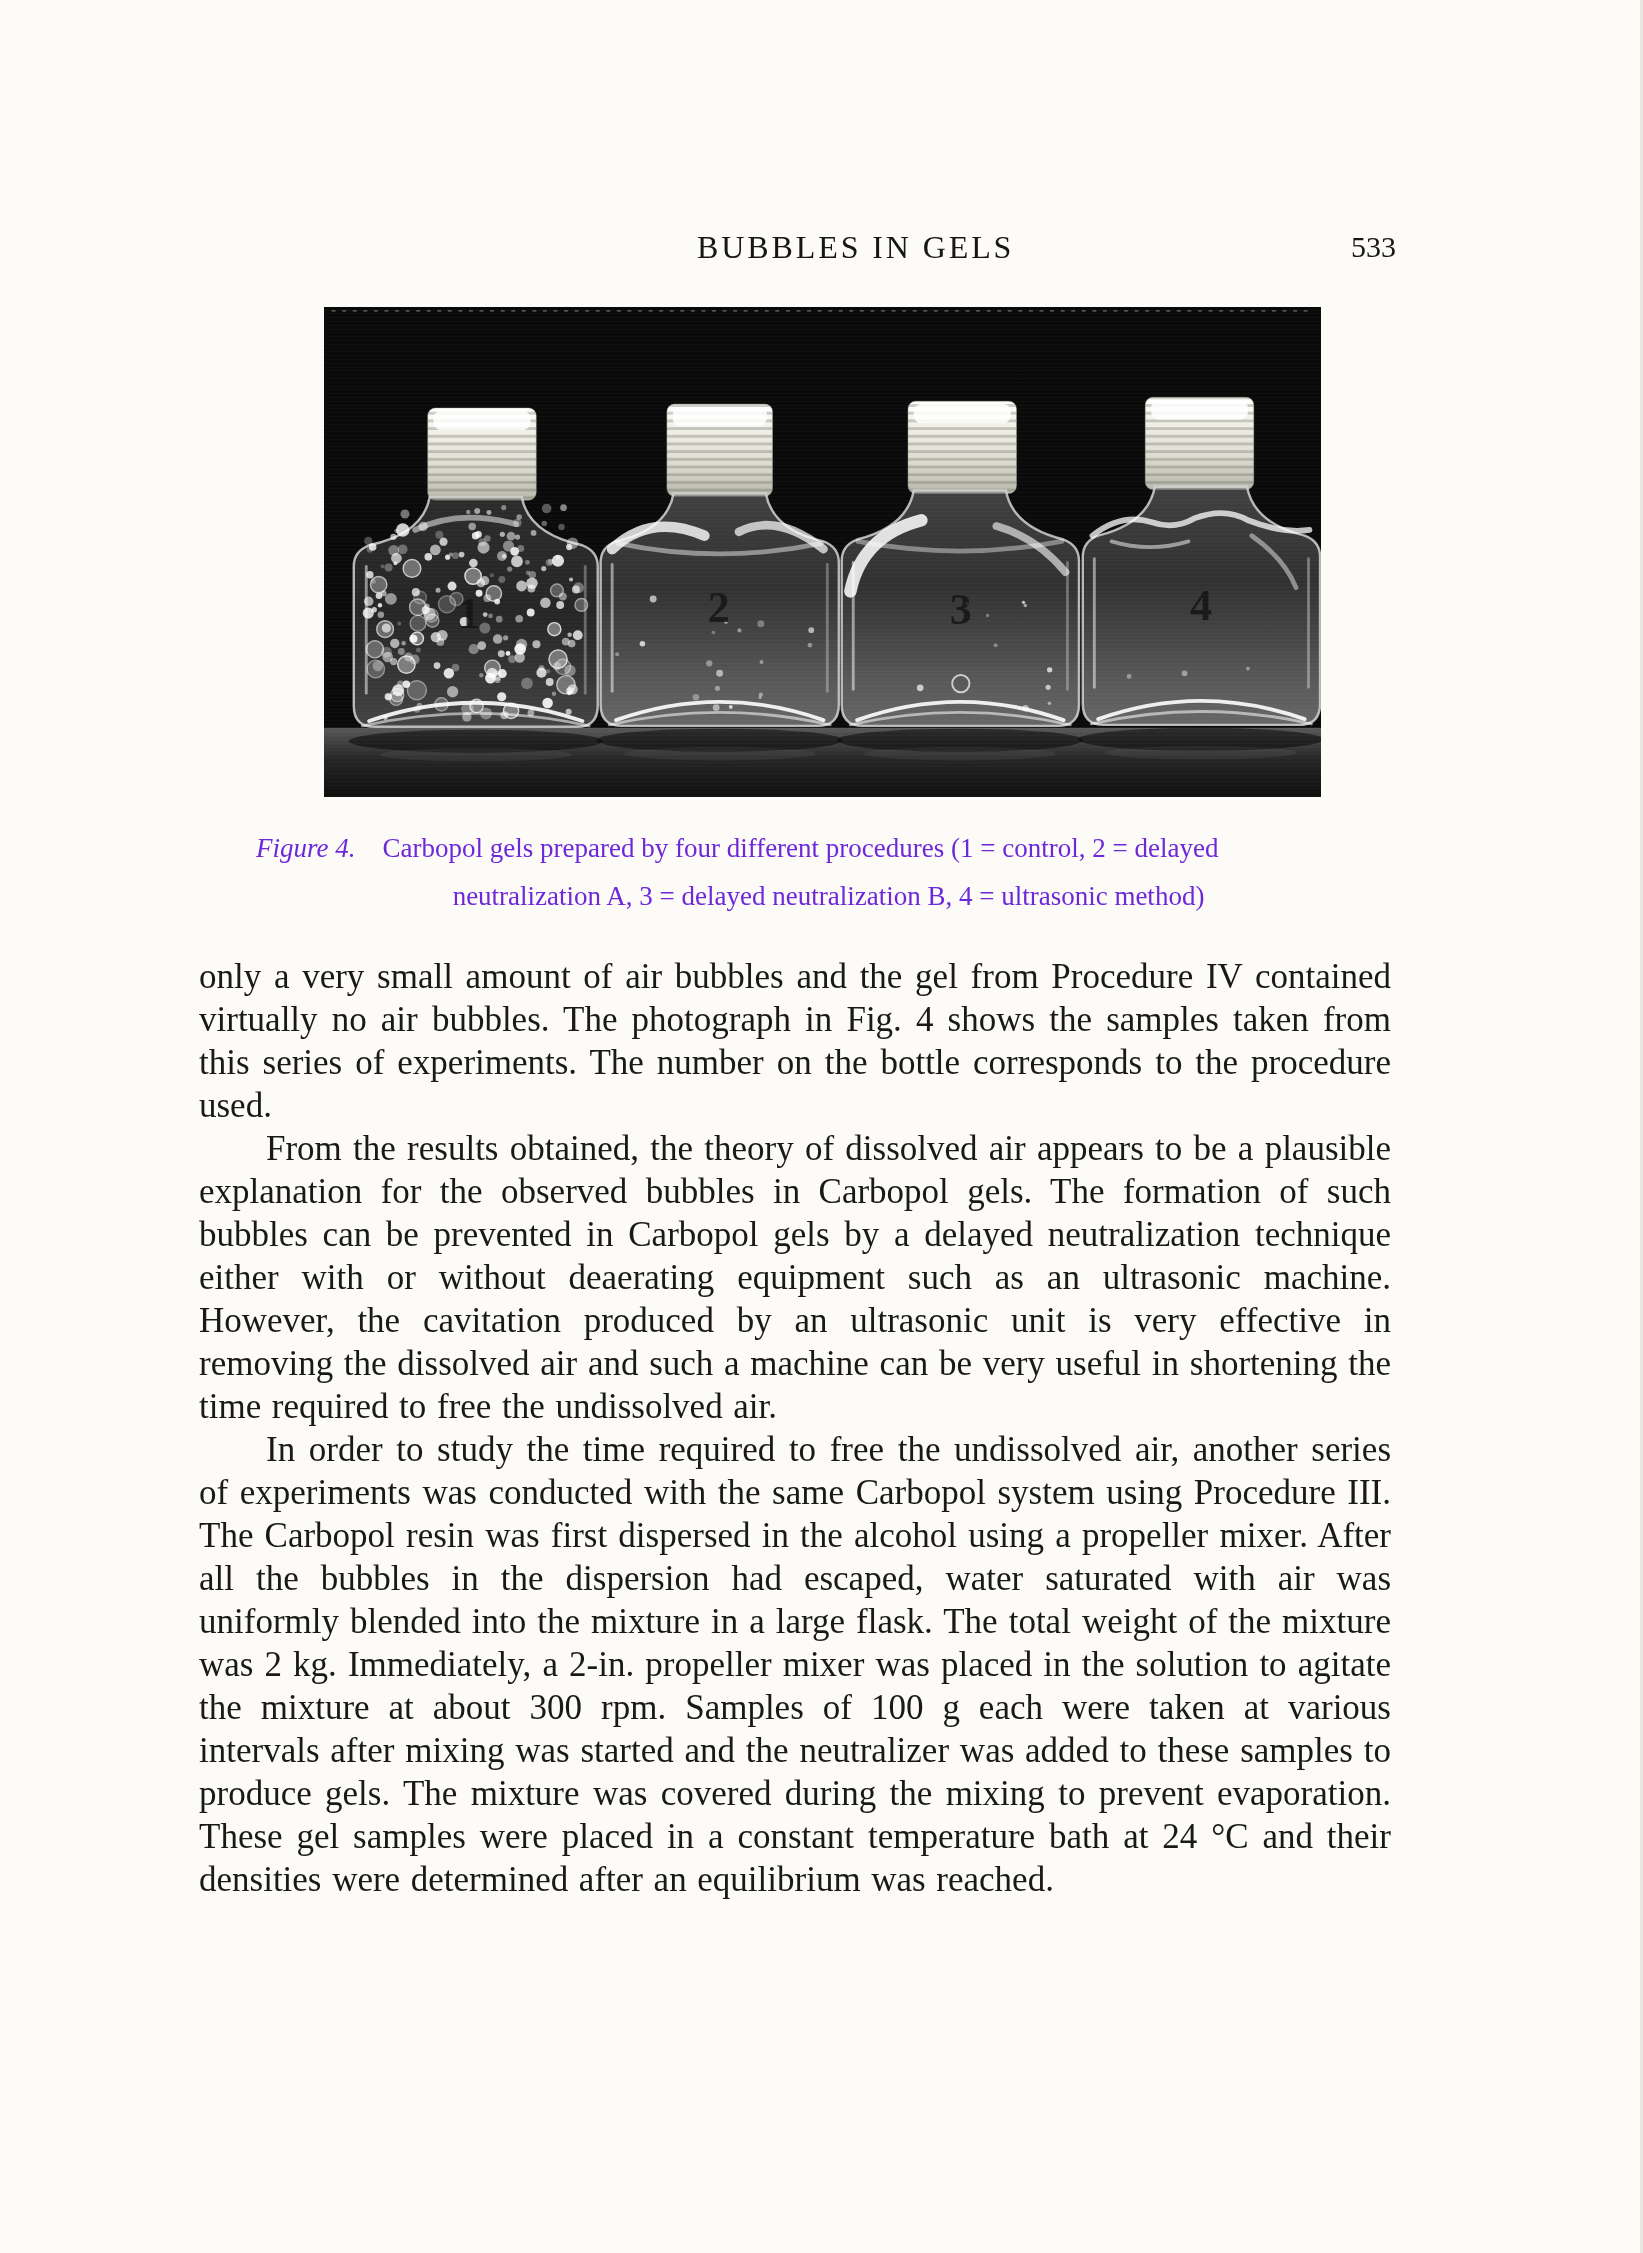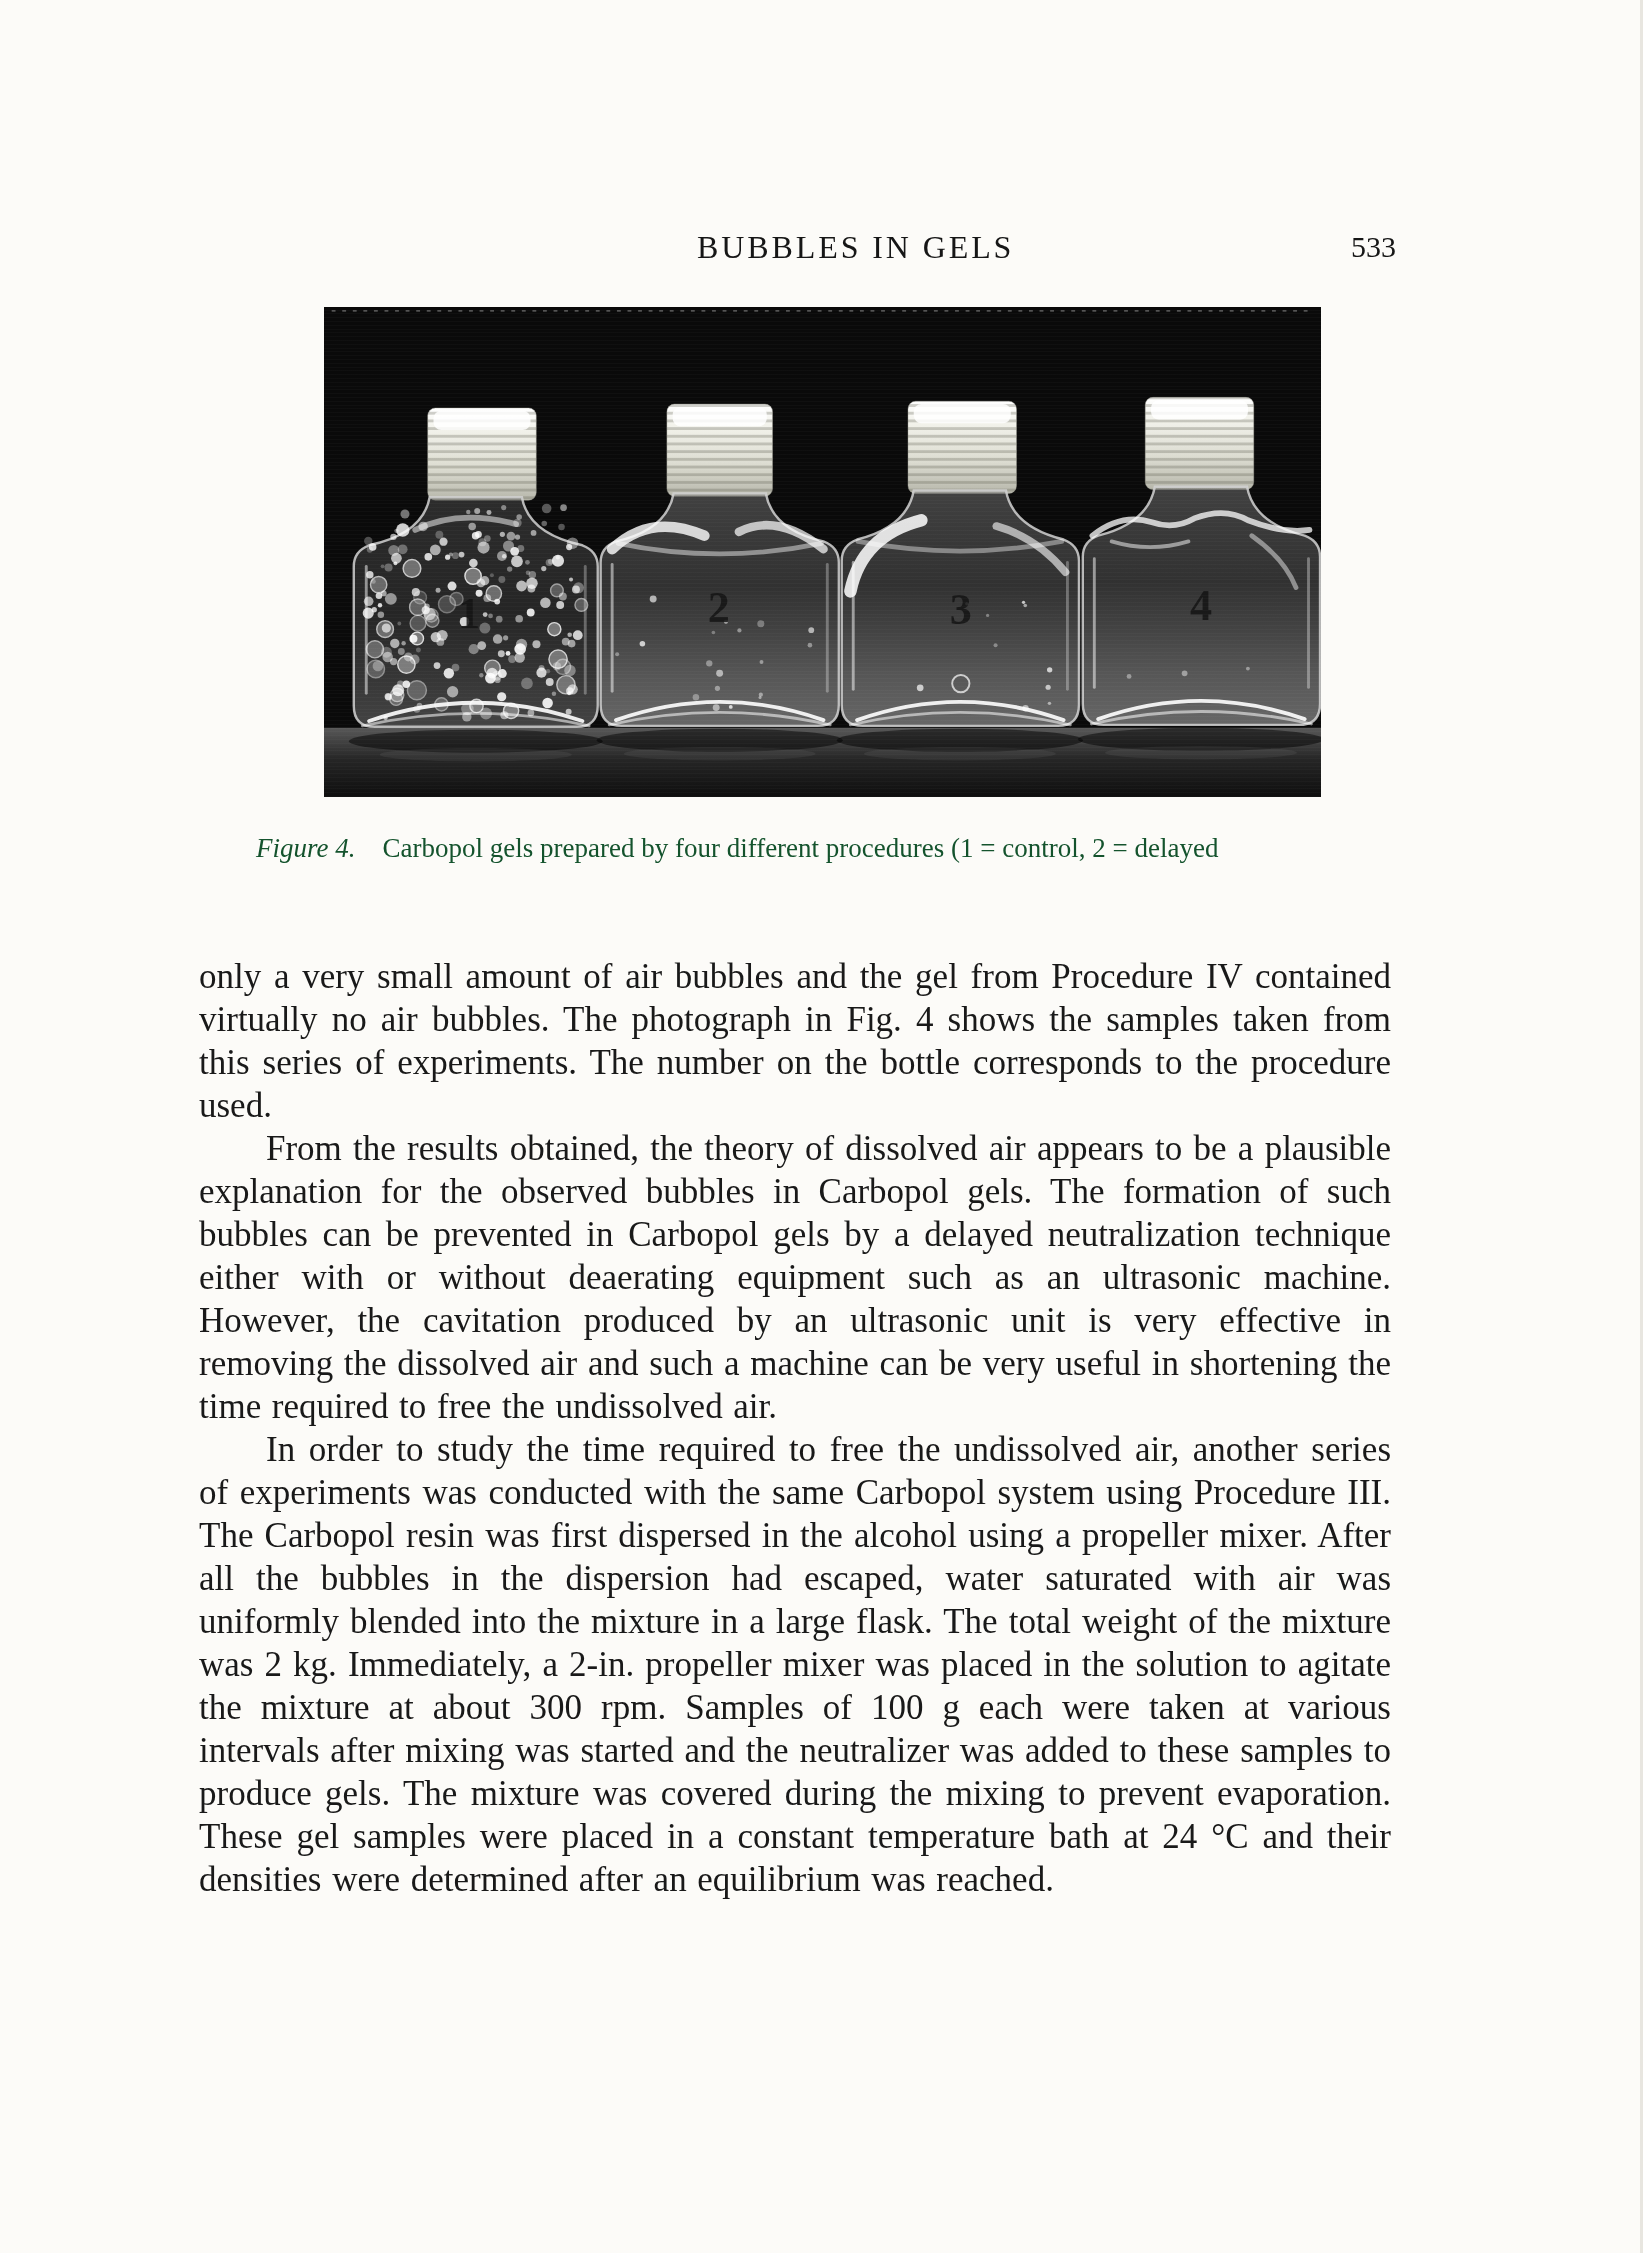--- a/index.html
+++ b/index.html
@@ -27,21 +27,21 @@
   .photo svg{display:block;}
   .glass-outline{fill:url(#glassGrad); stroke:#d2d2d2; stroke-width:2.5; stroke-opacity:.85;}
   .glass-outline.dark{fill:url(#glassGradDark);}
   .cap-rect{fill:url(#capGrad); stroke:#9a9a90; stroke-width:1; stroke-opacity:.4;}
   .bottle-num{
     font-family:"Liberation Serif","DejaVu Serif",serif; font-weight:700;
     font-size:46px; fill:#141414; opacity:.85; text-anchor:middle;
   }
   .caption{
     position:absolute; left:256px; top:824px; width:1145px;
-    font-size:27px; line-height:48px; color:#14532d;
+    font-size:27px; line-height:48px; color:#6d28d9;
   }
   .caption .cap-line1{text-align:left; white-space:nowrap;}
   .caption .cap-label{font-style:italic; margin-right:27px;}
   .caption .cap-line2{text-align:center;}
   .body-text{
     position:absolute; left:199px; top:955px; width:1192px;
     font-size:35px; line-height:43px; text-align:justify; color:#191919;
     word-spacing:1.9px;
   }
   .body-text p{margin:0; padding:0;}
@@ -406,20 +406,21 @@
           </g>
         <text class="bottle-num" x="913" y="326">4</text>
       </g>
     </svg>
   </div>
 
   <div class="caption">
     <div class="cap-line1">
       <span class="cap-label">Figure 4.</span><span>Carbopol gels prepared by four different procedures (1 = control, 2 = delayed</span>
     </div>
+    <div class="cap-line2">neutralization A, 3 = delayed neutralization B, 4 = ultrasonic method)</div>
   </div>
 
   <div class="body-text">
     <p>only a very small amount of air bubbles and the gel from Procedure IV contained virtually no air bubbles.  The photograph in Fig. 4 shows the samples taken from this series of experiments.  The number on the bottle corresponds to the procedure used.</p>
     <p class="indent">From the results obtained, the theory of dissolved air appears to be a plausible explanation for the observed bubbles in Carbopol gels.  The formation of such bubbles can be prevented in Carbopol gels by a delayed neutralization technique either with or without deaerating equipment such as an ultrasonic machine.  However, the cavitation produced by an ultrasonic unit is very effective in removing the dissolved air and such a machine can be very useful in shortening the time required to free the undissolved air.</p>
     <p class="indent">In order to study the time required to free the undissolved air, another series of experiments was conducted with the same Carbopol system using Procedure III.  The Carbopol resin was first dispersed in the alcohol using a propeller mixer.  After all the bubbles in the dispersion had escaped, water saturated with air was uniformly blended into the mixture in a large flask.  The total weight of the mixture was 2 kg.  Immediately, a 2-in. propeller mixer was placed in the solution to agitate the mixture at about 300 rpm.  Samples of 100 g each were taken at various intervals after mixing was started and the neutralizer was added to these samples to produce gels.  The mixture was covered during the mixing to prevent evaporation.  These gel samples were placed in a constant temperature bath at 24 °C and their densities were determined after an equilibrium was reached.</p>
   </div>
 
 </div>
 

